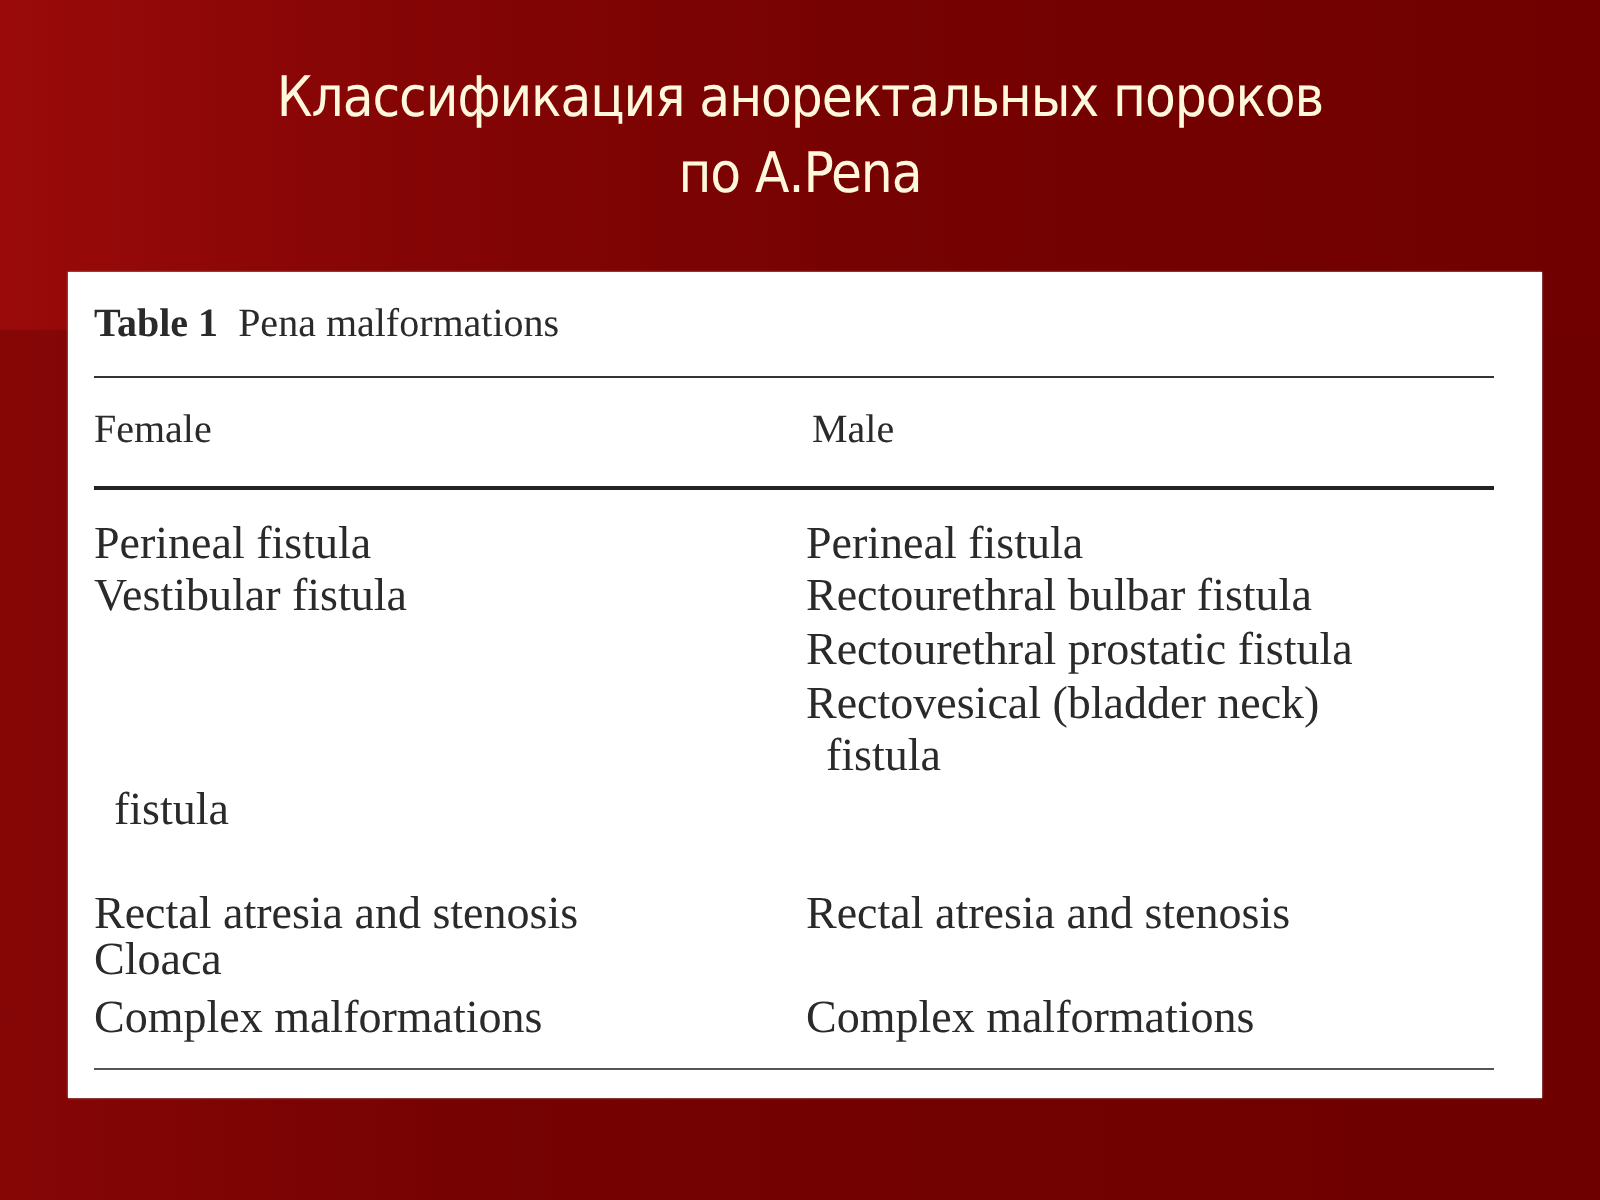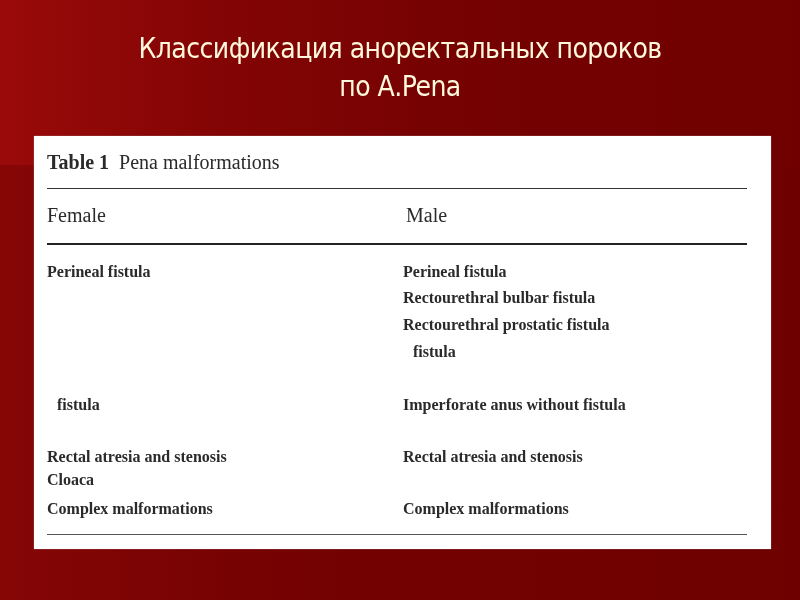--- a/index.html
+++ b/index.html
@@ -59,24 +59,23 @@
     .rule.r3 { top: 398px; height: 1px; background: #555; }
     .col-head {
       position: absolute;
       top: 68px;
       font-size: 20px;
     }
     .col-head.female { left: 13px; }
     .col-head.male { left: 348px; margin-left: 24px; }
     .cell {
       position: absolute;
-      font-size: 16px;
+      font-size: 23px;
       line-height: 26px;
       white-space: nowrap;
-      font-weight: bold;
     }
     .cell .cont { padding-left: 10px; display: block; }
   </style>
 </head>
 <body>
 
 <div class="bg-lower"></div>
 
 <div class="slide-title">
   <div>Классификация аноректальных пороков</div>
@@ -90,20 +89,23 @@
   </div>
   <div class="rule r1"></div>
 
   <div class="col-head female">Female</div>
   <div class="col-head male">Male</div>
   <div class="rule r2"></div>
 
   <div class="cell" style="left:13px; top:123px;">
     <span>Perineal fistula</span>
   </div>
+  <div class="cell" style="left:13px; top:149px;">
+    <span>Vestibular fistula</span>
+  </div>
   <div class="cell" style="left:13px; top:256px;">
     <span class="cont">fistula</span>
   </div>
   <div class="cell" style="left:13px; top:308px;">
     <span>Rectal atresia and stenosis</span>
   </div>
   <div class="cell" style="left:13px; top:331px;">
     <span>Cloaca</span>
   </div>
   <div class="cell" style="left:13px; top:360px;">
@@ -113,24 +115,22 @@
   <div class="cell" style="left:369px; top:123px;">
     <span>Perineal fistula</span>
   </div>
   <div class="cell" style="left:369px; top:149px;">
     <span>Rectourethral bulbar fistula</span>
   </div>
   <div class="cell" style="left:369px; top:176px;">
     <span>Rectourethral prostatic fistula</span>
   </div>
   <div class="cell" style="left:369px; top:203px;">
+    <span>Rectovesical (bladder neck)</span>
     <span class="cont">fistula</span>
-  </div>
-  <div class="cell" style="left:369px; top:256px;">
-    <span>Imperforate anus without fistula</span>
   </div>
   <div class="cell" style="left:369px; top:308px;">
     <span>Rectal atresia and stenosis</span>
   </div>
   <div class="cell" style="left:369px; top:360px;">
     <span>Complex malformations</span>
   </div>
 
   <div class="rule r3"></div>
 </div>

